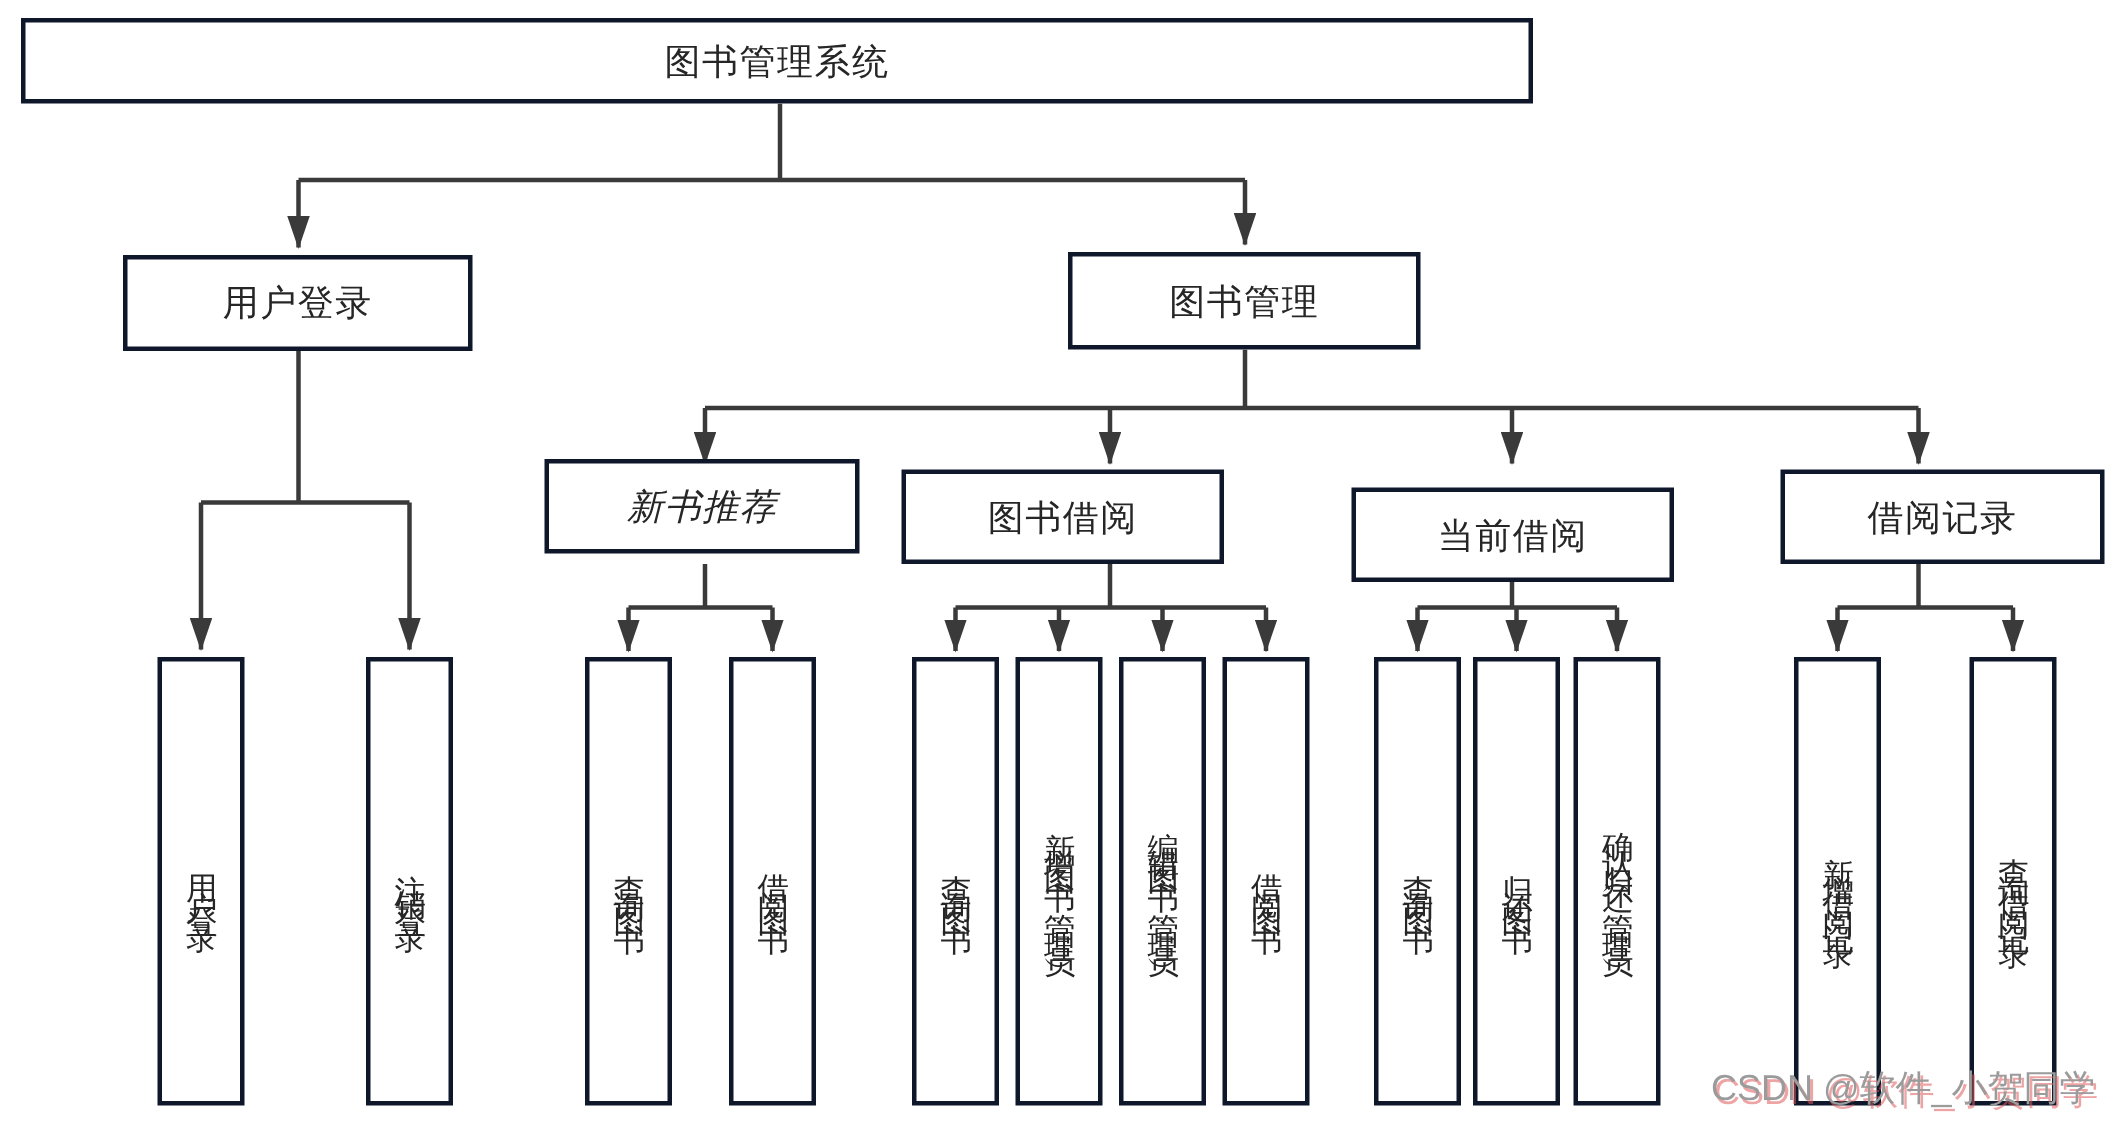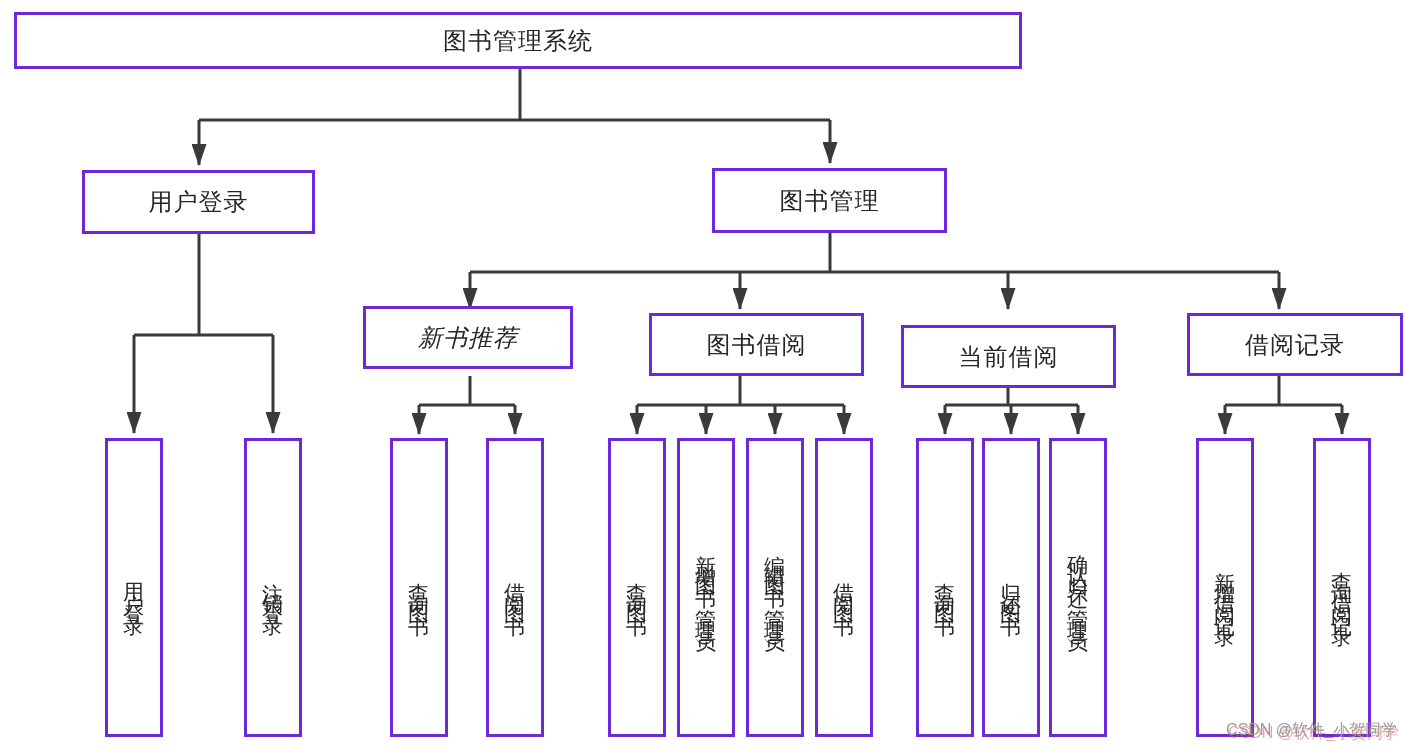--- a/index.html
+++ b/index.html
@@ -13,21 +13,21 @@
   }
   #connector-layer {
     position: absolute;
     left: 0; top: 0;
     width: 1405px; height: 747px;
     pointer-events: none;
   }
   .node {
     position: absolute;
     box-sizing: border-box;
-    border: 3px solid #6d28d9;
+    border: 3px solid #0f172a;
     background: #ffffff;
     color: #262626;
     display: flex;
     align-items: center;
     justify-content: center;
     text-align: center;
     z-index: 2;
   }
   .hbox {
     font-size: 24px;
@@ -38,21 +38,21 @@
     writing-mode: vertical-rl;
     text-orientation: mixed;
     font-size: 21px;
     letter-spacing: 11px;
     line-height: 1;
   }
   #watermark {
     position: absolute;
     right: 8px;
     bottom: 6px;
-    font-size: 16px;
+    font-size: 24px;
     color: #9b9b9b;
     text-shadow: 2px 3px 0 rgba(224, 90, 90, 0.55);
     z-index: 3;
     white-space: nowrap;
   }
 </style>
 </head>
 <body>
 
 <div id="canvas">
@@ -106,21 +106,21 @@
       <path d="M1342,405 V434" marker-end="url(#arrow)"></path>
     </g>
   </svg>
 
   <div class="node hbox" style="left:14px; top:12px; width:1008px; height:57px;">图书管理系统</div>
 
   <div class="node hbox" style="left:82px; top:170px; width:233px; height:64px;">用户登录</div>
   <div class="node hbox" style="left:712px; top:168px; width:235px; height:65px;">图书管理</div>
 
   <div class="node hbox" style="left:363px; top:306px; width:210px; height:63px;font-style:italic;">新书推荐</div>
-  <div class="node hbox" style="left:649px; top:313px; width:215px; height:63px;">图书借阅</div>
+  <div class="node hbox" style="left:601px; top:313px; width:215px; height:63px;">图书借阅</div>
   <div class="node hbox" style="left:901px; top:313px; width:215px; height:63px;margin-top:12px;">当前借阅</div>
   <div class="node hbox" style="left:1171px; top:313px; width:216px; height:63px;margin-left:16px;">借阅记录</div>
 
   <div class="node vbox" style="left:105px; top:438px; width:58px; height:299px;">用户登录</div>
   <div class="node vbox" style="left:244px; top:438px; width:58px; height:299px;">注销登录</div>
 
   <div class="node vbox" style="left:390px; top:438px; width:58px; height:299px;">查询图书</div>
   <div class="node vbox" style="left:486px; top:438px; width:58px; height:299px;">借阅图书</div>
 
   <div class="node vbox" style="left:608px; top:438px; width:58px; height:299px;">查询图书</div>

